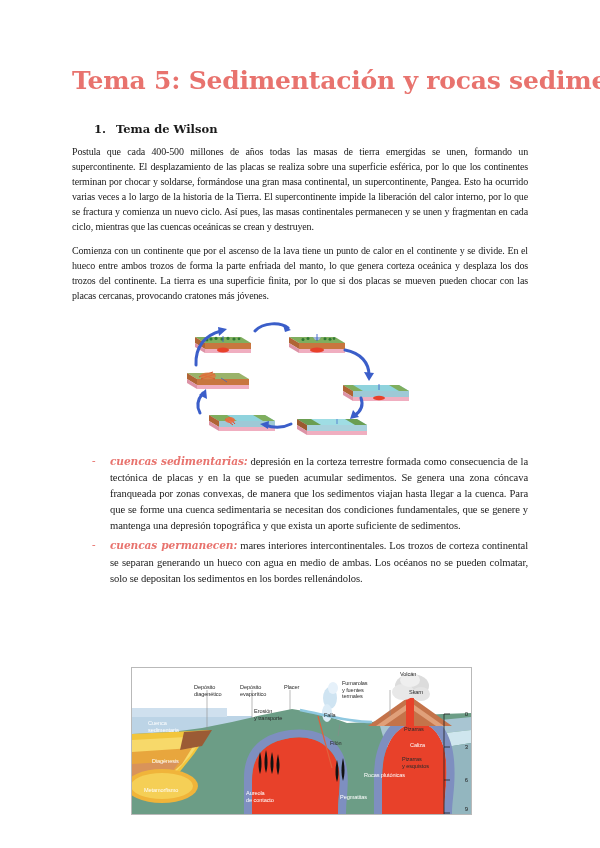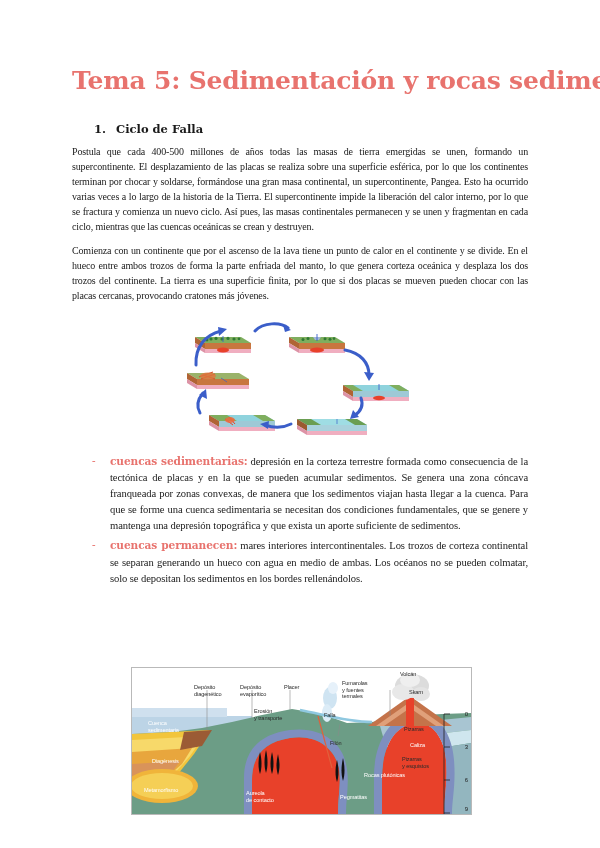--- a/index.html
+++ b/index.html
@@ -49,21 +49,21 @@
     font-size:10.6px;
     line-height:1.52;
     text-align:justify;
     margin-bottom:3px;
     letter-spacing:-0.1px;
   }
   ul.dashlist > li .dash {
     position:absolute; left:20px; top:0;
     color:#e8736e; font-weight:bold;
   }
-  .term { color:#e8736e; font-weight:bold; font-family:"DejaVu Serif", serif; }
+  .term { color:#e8736e; font-weight:bold; font-family:"DejaVu Serif", serif;font-style:italic; }
 
   
   .wilson-fig { position:relative; width:258px; height:118px; margin:18px auto 0 auto; }
   .wblock { position:absolute; width:62px; height:26px; }
   .wblock svg { display:block; }
   .warrow { position:absolute; }
   .warrow svg { display:block; overflow:visible; }
 
   
   .geo-fig {
@@ -93,21 +93,21 @@
 </style>
 </head>
 <body>
 
 <div class="page">
 
   <h1 class="doc-title">Tema 5: Sedimentación y rocas sedimentarias</h1>
 
   <div class="section-head">
     <span class="section-num">1.</span>
-    <span>Ciclo de Falla</span>
+    <span>Tema de Wilson</span>
   </div>
 
   <p class="body">Postula que cada 400-500 millones de años todas las masas de tierra emergidas se unen, formando un supercontinente. El desplazamiento de las placas se realiza sobre una superficie esférica, por lo que los continentes terminan por chocar y soldarse, formándose una gran masa continental, un supercontinente, Pangea. Esto ha ocurrido varias veces a lo largo de la historia de la Tierra. El supercontinente impide la liberación del calor interno, por lo que se fractura y comienza un nuevo ciclo. Así pues, las masas continentales permanecen y se unen y fragmentan en cada ciclo, mientras que las cuencas oceánicas se crean y destruyen.</p>
   <p class="body">Comienza con un continente que por el ascenso de la lava tiene un punto de calor en el continente y se divide. En el hueco entre ambos trozos de forma la parte enfriada del manto, lo que genera corteza oceánica y desplaza los dos trozos del continente. La tierra es una superficie finita, por lo que si dos placas se mueven pueden chocar con las placas cercanas, provocando cratones más jóvenes.</p>
 
   <div class="wilson-fig">
 
     <div class="wblock" style="left:18px; top:8px;">
       <svg width="62" height="26" viewBox="0 0 62 26">
         <polygon points="6,8 52,8 62,14 16,14" fill="#7fae5e"></polygon>

